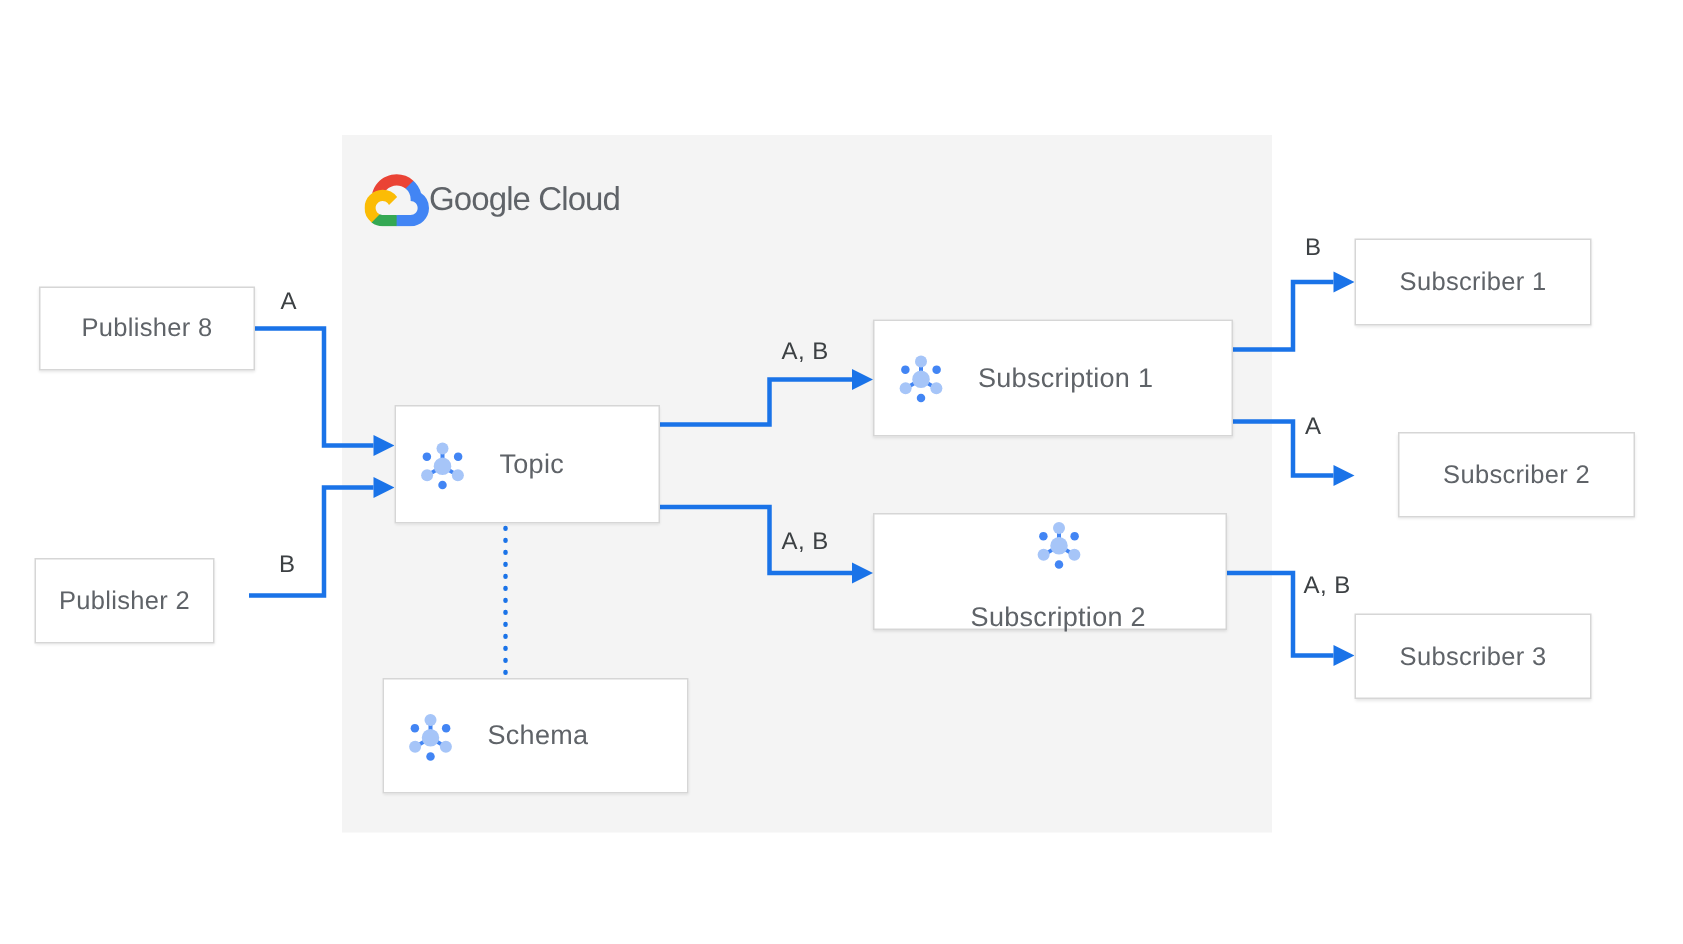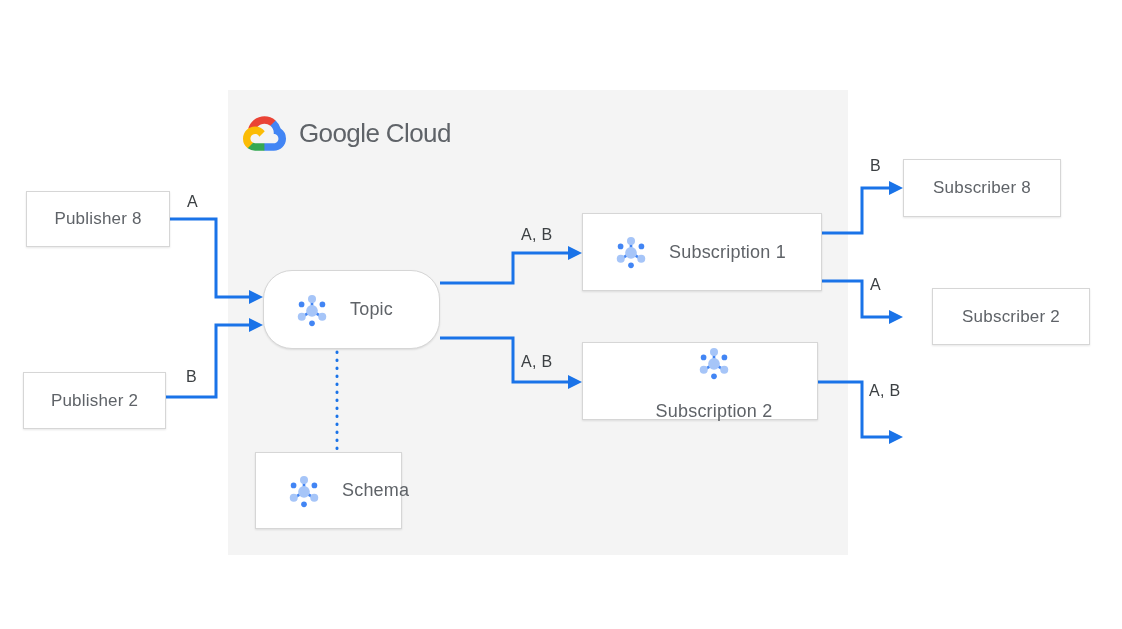--- a/index.html
+++ b/index.html
@@ -8,41 +8,41 @@
     font-family:"Liberation Sans","DejaVu Sans",sans-serif;overflow:hidden;
   }
   .panel{
     position:absolute;left:228px;top:90px;width:620px;height:465px;
     background:var(--panel_bg,#f4f4f4);
   }
   
   .logo{position:absolute;left:243px;top:112px;height:42px;display:flex;align-items:center;}
   .logo-mark{width:43px;height:35px;display:block;}
   .logo-text{
-    margin-left:13px;font-size:26px;letter-spacing:-0.6px;
+    font-size:22px;letter-spacing:-0.6px;
     color:var(--logo_text,#5f6368);white-space:nowrap;
   }
   
   .edges{position:absolute;left:0;top:0;width:1122px;height:629px;pointer-events:none;}
   .edge{fill:none;stroke:var(--edge_blue,#1a73e8);stroke-width:3;}
   .edge-head{fill:var(--edge_blue,#1a73e8);stroke:none;}
   .edge-dotted{
     fill:none;stroke:var(--edge_blue,#1a73e8);stroke-width:3;
     stroke-dasharray:0.5 7.5;stroke-linecap:round;
   }
   
   .node{
     position:absolute;background:#ffffff;
     border:1px solid var(--box_border,#d6d6d6);
     box-shadow:0 1px 2px rgba(0,0,0,0.10);
     box-sizing:border-box;display:flex;align-items:center;
     color:var(--box_text,#5f6368);
   }
   .node.center-text{justify-content:center;}
-  .node.icon-box{justify-content:flex-start;padding-left:28px;gap:18px;}
+  .node.icon-box{justify-content:flex-start;padding-left:11px;gap:18px;}
   .node-label{font-size:17px;letter-spacing:0.2px;white-space:nowrap;}
   .node.icon-box .node-label{font-size:18px;}
   .pubsub-icon{width:40px;height:40px;flex:0 0 40px;display:block;}
   .ps-light{fill:var(--icon_light_blue,#a6c5f8);}
   .ps-dark{fill:var(--icon_dark_blue,#4285f4);}
   .ps-stub{stroke:var(--icon_dark_blue,#4285f4);stroke-width:3.2;}
   
   .edge-label{
     position:absolute;font-size:16px;color:var(--label_text,#3c4043);
     white-space:nowrap;letter-spacing:0.3px;
@@ -102,32 +102,32 @@
     <path class="edge" d="M818 382 H862 V437 H889"></path>
     <polygon class="edge-head" points="889,430 903,437 889,444"></polygon>
 
     <path class="edge-dotted" d="M337 352 V450"></path>
   </svg>
 
   <div class="node center-text" style="left:26px;top:191px;width:144px;height:56px;">
     <span class="node-label">Publisher 8</span>
   </div>
 
-  <div class="node center-text" style="left:23px;top:372px;width:143px;height:57px;">
+  <div class="node center-text" style="left:23px;top:372px;width:120px;height:57px;">
     <span class="node-label">Publisher 2</span>
   </div>
 
-  <div class="node icon-box" style="left:263px;top:270px;width:177px;height:79px;border-radius:29px;">
+  <div class="node icon-box" style="left:263px;top:270px;width:177px;height:79px;">
     <svg class="pubsub-icon">
         <use href="#pubsub-symbol" xlink:href="#pubsub-symbol"></use>
       </svg>
     <span class="node-label">Topic</span>
   </div>
 
-  <div class="node icon-box" style="left:255px;top:452px;width:147px;height:77px;">
+  <div class="node icon-box" style="left:255px;top:452px;width:204px;height:77px;">
     <svg class="pubsub-icon">
         <use href="#pubsub-symbol" xlink:href="#pubsub-symbol"></use>
       </svg>
     <span class="node-label">Schema</span>
   </div>
 
   <div class="node icon-box" style="left:582px;top:213px;width:240px;height:78px;">
     <svg class="pubsub-icon">
         <use href="#pubsub-symbol" xlink:href="#pubsub-symbol"></use>
       </svg>
@@ -135,27 +135,30 @@
   </div>
 
   <div class="node icon-box" style="left:582px;top:342px;width:236px;height:78px;flex-direction:column;">
     <svg class="pubsub-icon">
         <use href="#pubsub-symbol" xlink:href="#pubsub-symbol"></use>
       </svg>
     <span class="node-label">Subscription 2</span>
   </div>
 
   <div class="node center-text" style="left:903px;top:159px;width:158px;height:58px;">
-    <span class="node-label">Subscriber 8</span>
+    <span class="node-label">Subscriber 1</span>
   </div>
 
   <div class="node center-text" style="left:932px;top:288px;width:158px;height:57px;">
     <span class="node-label">Subscriber 2</span>
   </div>
 
+  <div class="node center-text" style="left:903px;top:409px;width:158px;height:57px;">
+    <span class="node-label">Subscriber 3</span>
+  </div>
 
   <span class="edge-label" style="left:187px;top:193px;">A</span>
   <span class="edge-label" style="left:186px;top:368px;">B</span>
   <span class="edge-label" style="left:521px;top:226px;">A, B</span>
   <span class="edge-label" style="left:521px;top:353px;">A, B</span>
   <span class="edge-label" style="left:870px;top:157px;">B</span>
   <span class="edge-label" style="left:870px;top:276px;">A</span>
   <span class="edge-label" style="left:869px;top:382px;">A, B</span>
 
 </div>

